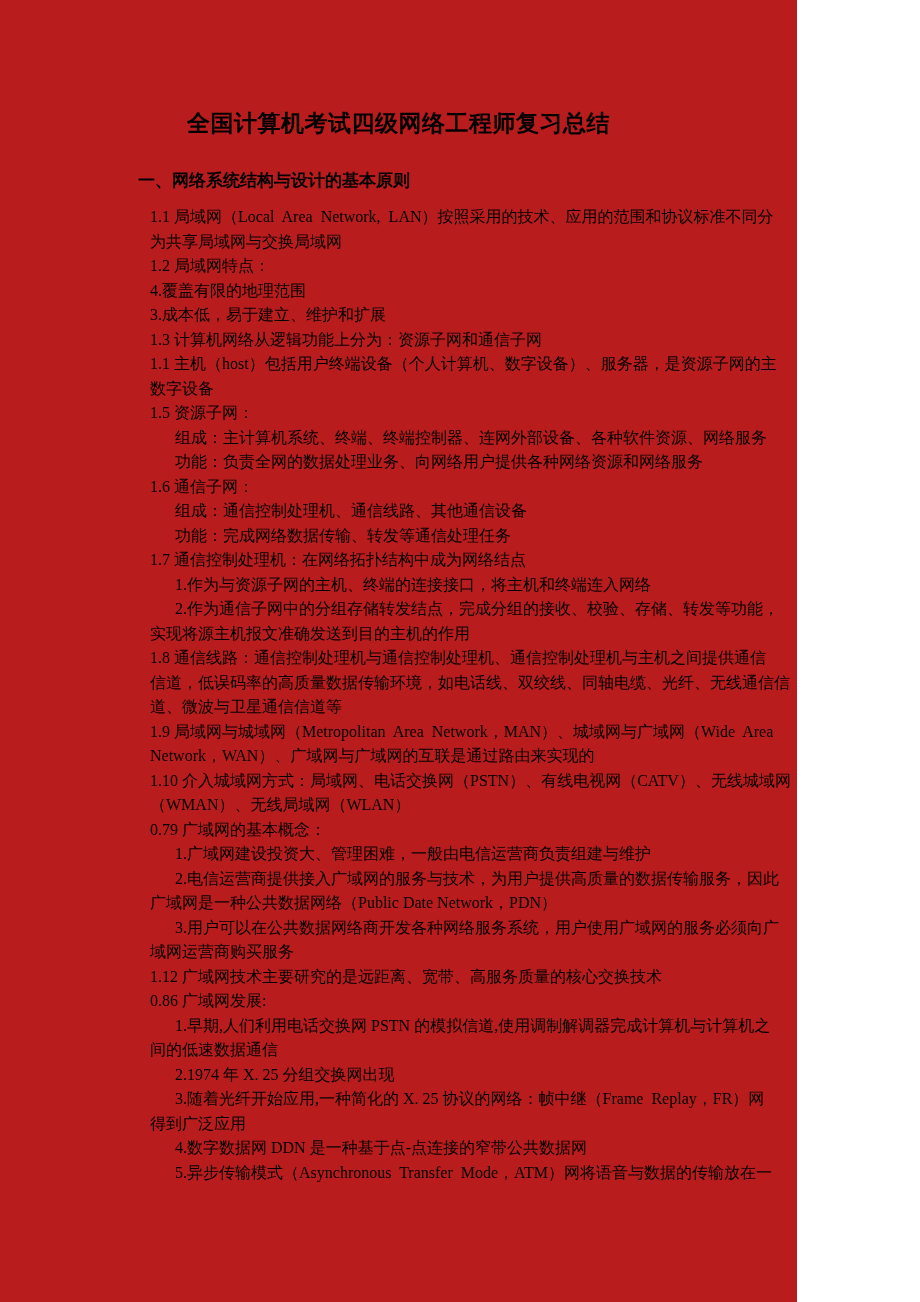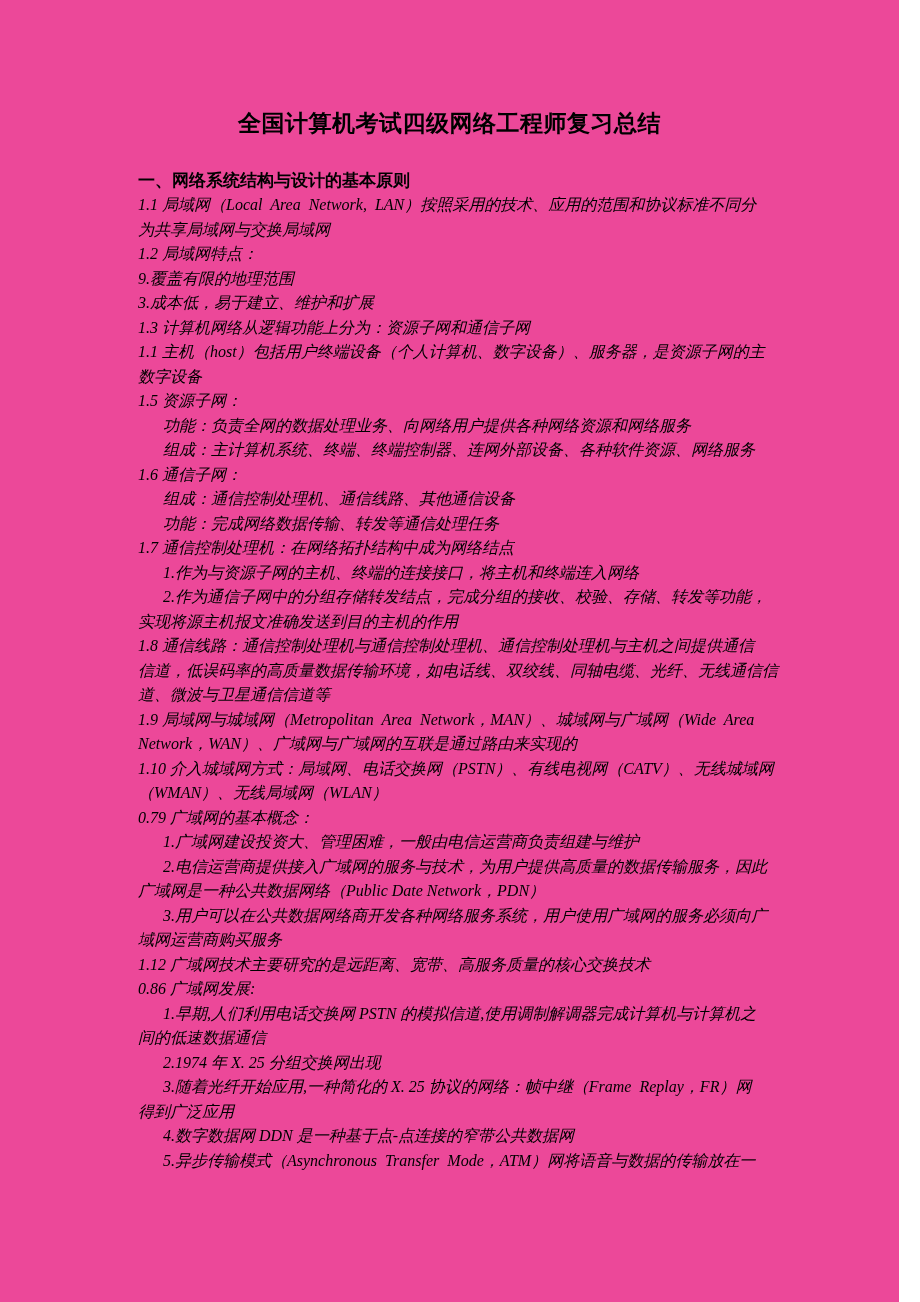--- a/index.html
+++ b/index.html
@@ -2,23 +2,23 @@
 <html><head>
 <meta charset="utf-8">
 <style>
   html, body {
     margin: 0;
     padding: 0;
     background: #ffffff;
   }
   .page {
     position: relative;
-    width: 899px;
+    width: 797px;
     height: 1302px;
-    background: #ec4899;
+    background: #b91c1c;
     color: #000000;
     overflow: hidden;
     font-family: "Liberation Serif", "DejaVu Serif", serif;
   }
   .doc {
     padding: 0 138px;
   }
   .doc-title {
     margin: 0;
     padding-top: 108px;
@@ -30,22 +30,21 @@
     letter-spacing: 0.5px;
   }
   .doc-heading {
     margin-top: 28px;
     font-size: 17px;
     line-height: 25px;
     font-weight: bold;
     white-space: pre;
   }
   .doc-body {
-    margin: 0;
-    font-style: italic;
+    margin: 12px;
   }
   .doc-line {
     font-size: 16px;
     line-height: 24.5px;
     white-space: pre;
   }
   .doc-line.indent {
     padding-left: 25px;
   }
 </style>
@@ -53,28 +52,28 @@
 <body>
 
 <div class="page">
   <div class="doc">
     <h1 class="doc-title">全国计算机考试四级网络工程师复习总结</h1>
     <div class="doc-heading">一、网络系统结构与设计的基本原则</div>
     <div class="doc-body">
         <div class="doc-line">1.1 局域网（Local  Area  Network,  LAN）按照采用的技术、应用的范围和协议标准不同分</div>
         <div class="doc-line">为共享局域网与交换局域网</div>
         <div class="doc-line">1.2 局域网特点：</div>
-        <div class="doc-line">9.覆盖有限的地理范围</div>
+        <div class="doc-line">4.覆盖有限的地理范围</div>
         <div class="doc-line">3.成本低，易于建立、维护和扩展</div>
         <div class="doc-line">1.3 计算机网络从逻辑功能上分为：资源子网和通信子网</div>
         <div class="doc-line">1.1 主机（host）包括用户终端设备（个人计算机、数字设备）、服务器，是资源子网的主</div>
         <div class="doc-line">数字设备</div>
         <div class="doc-line">1.5 资源子网：</div>
+        <div class="doc-line indent">组成：主计算机系统、终端、终端控制器、连网外部设备、各种软件资源、网络服务</div>
         <div class="doc-line indent">功能：负责全网的数据处理业务、向网络用户提供各种网络资源和网络服务</div>
-        <div class="doc-line indent">组成：主计算机系统、终端、终端控制器、连网外部设备、各种软件资源、网络服务</div>
         <div class="doc-line">1.6 通信子网：</div>
         <div class="doc-line indent">组成：通信控制处理机、通信线路、其他通信设备</div>
         <div class="doc-line indent">功能：完成网络数据传输、转发等通信处理任务</div>
         <div class="doc-line">1.7 通信控制处理机：在网络拓扑结构中成为网络结点</div>
         <div class="doc-line indent">1.作为与资源子网的主机、终端的连接接口，将主机和终端连入网络</div>
         <div class="doc-line indent">2.作为通信子网中的分组存储转发结点，完成分组的接收、校验、存储、转发等功能，</div>
         <div class="doc-line">实现将源主机报文准确发送到目的主机的作用</div>
         <div class="doc-line">1.8 通信线路：通信控制处理机与通信控制处理机、通信控制处理机与主机之间提供通信</div>
         <div class="doc-line">信道，低误码率的高质量数据传输环境，如电话线、双绞线、同轴电缆、光纤、无线通信信</div>
         <div class="doc-line">道、微波与卫星通信信道等</div>

